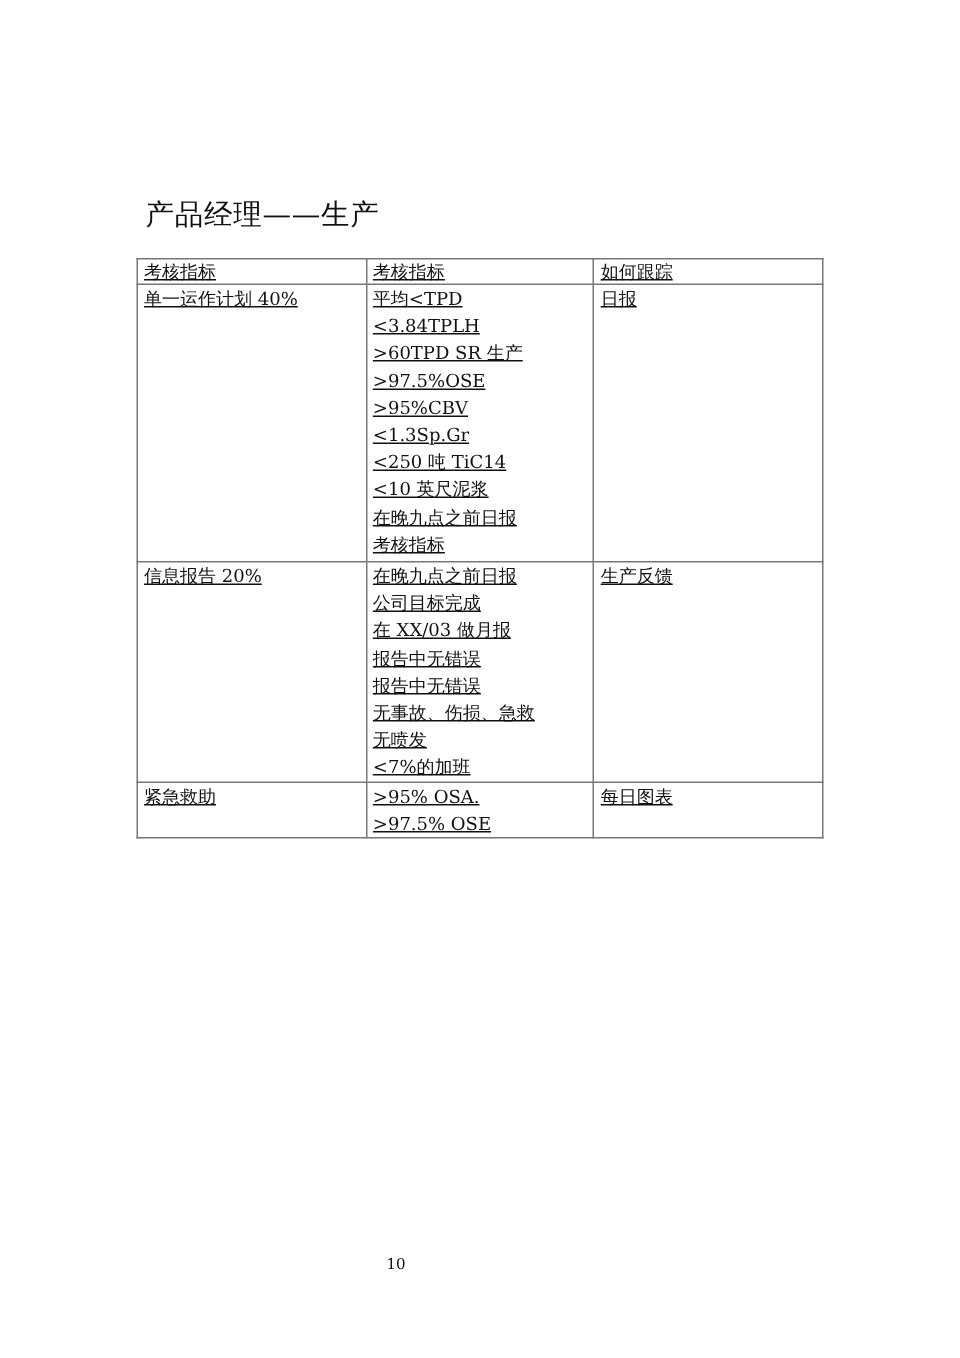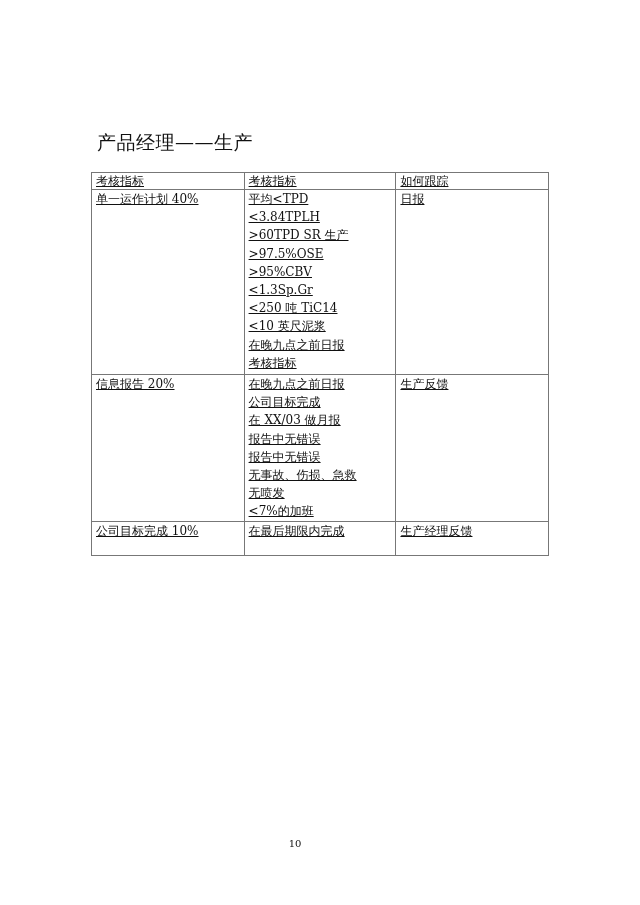--- a/index.html
+++ b/index.html
@@ -11,21 +11,21 @@
   table.kpi td { border: 1px solid #777; vertical-align: top; padding: 0 4px; text-decoration: underline; }
   table.kpi col.c1 { width: 153px; }
   table.kpi col.c2 { width: 152px; }
   table.kpi col.c3 { width: 153px; }
   .header td { height: 16px; line-height: 16px; }
   .row-1 td { height: 184px; }
   .row-2 td { height: 136px; }
   .row-3 td { height: 32px; }
   .row-4 td { height: 33px; }
   .line { display: block; white-space: nowrap; }
-  .page-num { position: absolute; left: 0; width: 528px; top: 838px; text-align: center; font-size: 10px; margin-left: 31px; }
+  .page-num { position: absolute; left: 0; width: 528px; top: 838px; text-align: center; font-size: 10px; }
 </style>
 </head>
 <body>
 
 <div class="title">产品经理——生产</div>
 
 <table class="kpi">
   <colgroup>
       <col class="c1">
       <col class="c2">
@@ -60,23 +60,24 @@
       <span class="line">公司目标完成</span>
       <span class="line">在 XX/03 做月报</span>
       <span class="line">报告中无错误</span>
       <span class="line">报告中无错误</span>
       <span class="line">无事故、伤损、急救</span>
       <span class="line">无喷发</span>
       <span class="line">&lt;7%的加班</span>
     </td>
     <td>生产反馈</td>
   </tr>
-  <tr class="row-4">
-    <td>公司目标完成 10%</td>
+  <tr class="row-3">
+    <td>紧急救助</td>
     <td>
-      <span class="line">在最后期限内完成</span>
+      <span class="line">&gt;95% OSA.</span>
+      <span class="line">&gt;97.5% OSE</span>
     </td>
-    <td>生产经理反馈</td>
+    <td>每日图表</td>
   </tr>
 </tbody>
   </table>
 
 <div class="page-num">10</div>
 
 </body></html>

